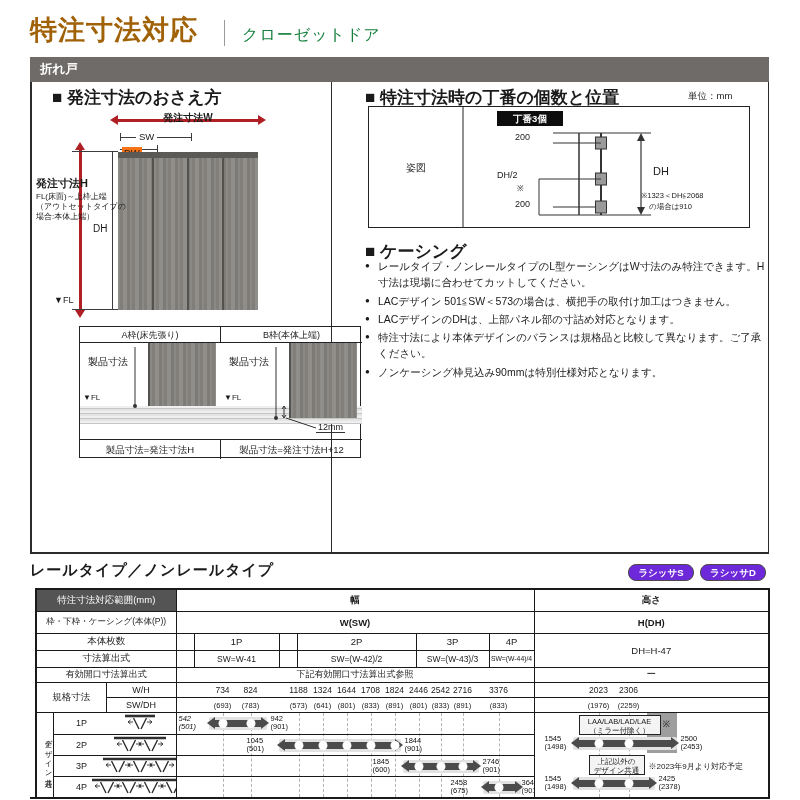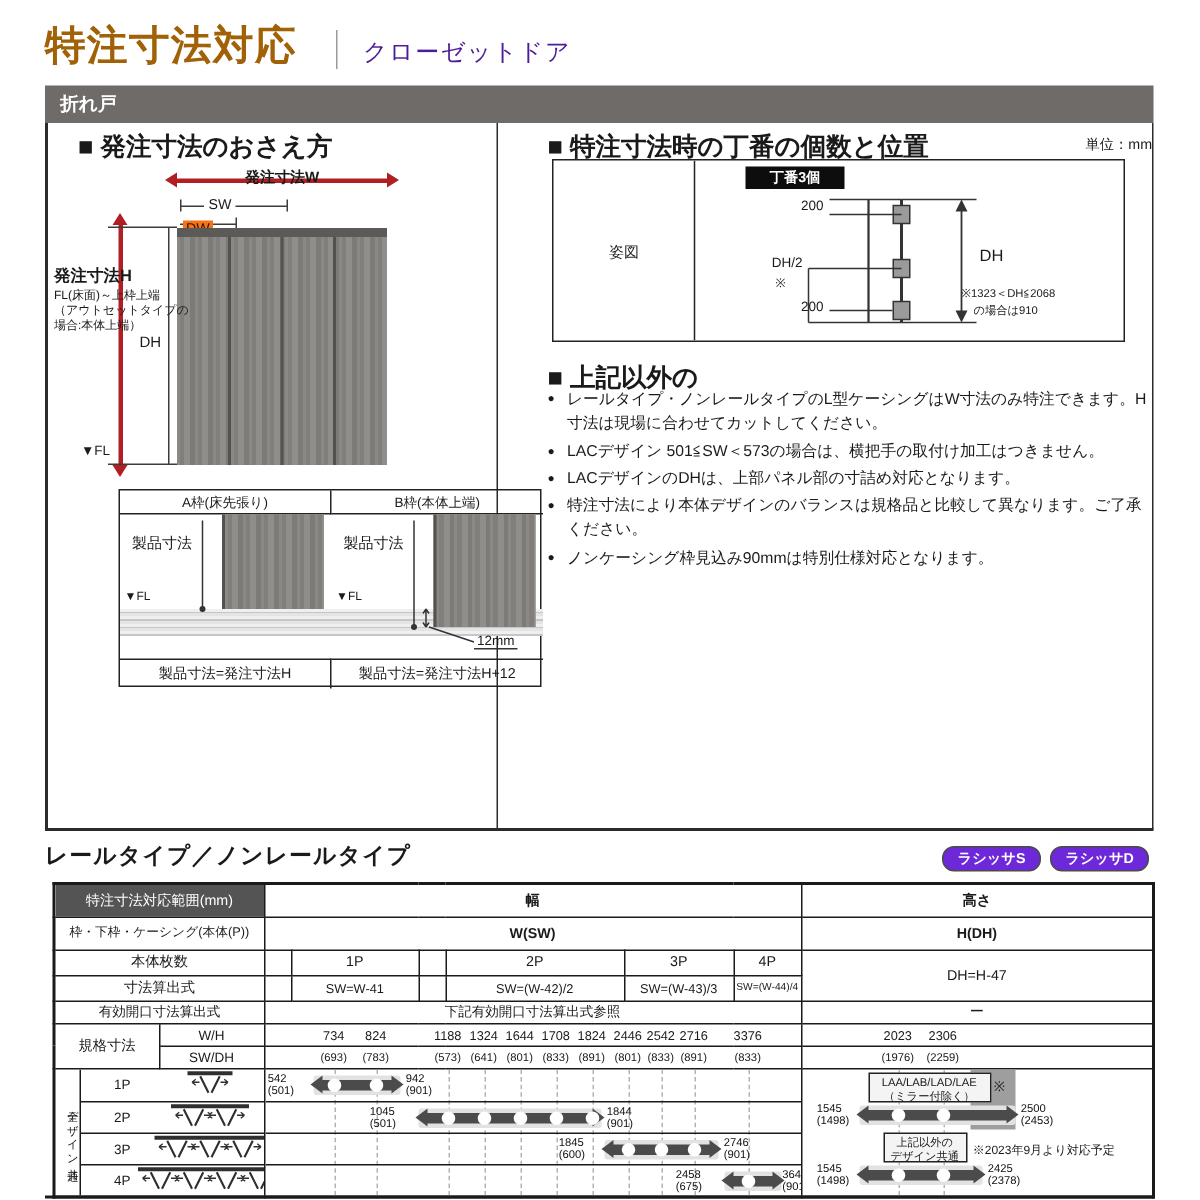--- a/index.html
+++ b/index.html
@@ -3,21 +3,21 @@
 <meta charset="utf-8">
 <style>
   * { margin:0; padding:0; box-sizing:border-box; }
   html,body { width:800px; height:800px; background:#fff; font-family:"Liberation Sans",sans-serif; color:#1a1a1a; }
   .abs { position:absolute; }
   #page { position:relative; width:800px; height:800px; overflow:hidden; background:#fff; }
 
   
   #hdr-title { left:30px; top:12px; font-size:27px; font-weight:bold; letter-spacing:1px; color:#a16207; }
   #hdr-div { left:224px; top:20px; width:1px; height:26px; background:#9a9a9a; }
-  #hdr-sub { left:242px; top:25px; font-size:16px; color:#4c1d95; letter-spacing:1px; }
+  #hdr-sub { left:242px; top:25px; font-size:16px; color:#15803d; letter-spacing:1px; }
   #graybar { left:30px; top:57px; width:739px; height:25px; background:#6e6b69; color:#fff;
              font-size:12.5px; font-weight:bold; line-height:25px; padding-left:10px; }
 
   
   .frameln { background:#2b2b2b; }
 
   .h1 { font-size:17px; font-weight:bold;text-align:center; }
   .ln { position:absolute; background:#3c3c3c; }
 
   
@@ -76,21 +76,21 @@
   .bar::after { content:""; position:absolute; right:-7px; top:-3px;
       border-top:6.5px solid transparent; border-bottom:6.5px solid transparent; border-left:8px solid #4b4b4b; }
   .circ { position:absolute; width:9px; height:9px; border-radius:50%; background:#fff; transform:translateX(-50%); }
   .rlab { position:absolute; font-size:7.5px; line-height:1.15; white-space:nowrap; text-align:left; color:#111; }
   .vstrip { position:absolute; left:0; top:0; bottom:0; width:17px; border-right:1px solid #1a1a1a;
             writing-mode:vertical-rl; font-size:7.5px; text-align:center; letter-spacing:1px; }
   .plab { position:absolute; left:22px; top:50%; transform:translateY(-50%); font-size:9px; }
   .pdiag { position:absolute; left:38px; top:50%; transform:translateY(-50%); }
   .labox { position:absolute; border:1px solid #222; background:#f4f4f4; font-size:7.5px; line-height:1.3;
            text-align:center; padding-top:1px; }
-  .dimsm { font-size:9px; position:absolute; text-align:right; }
+  .dimsm { font-size:9px; position:absolute; }
 </style>
 </head>
 <body>
 
 <div id="page">
 
   <div class="abs" id="hdr-title">特注寸法対応</div>
   <div class="abs" id="hdr-div"></div>
   <div class="abs" id="hdr-sub">クローゼットドア</div>
   <div class="abs" id="graybar">折れ戸</div>
@@ -156,21 +156,21 @@
     <div class="abs" style="left:149px;top:28px;font-size:10px;">製品寸法</div>
     <div class="abs" style="left:3px;top:66px;font-size:8px;">▼FL</div>
     <div class="abs" style="left:144px;top:66px;font-size:8px;">▼FL</div>
     <div class="abs" style="left:236px;top:95px;font-size:9px;border-bottom:1px solid #333;padding:0 2px;">12mm</div>
 
     <div class="abcell" style="left:0;top:112px;width:141px;height:20px;line-height:19px;border-top:1px solid #222;border-right:1px solid #222;font-size:9.5px;">製品寸法=発注寸法H</div>
     <div class="abcell" style="left:141px;top:112px;width:141px;height:20px;line-height:19px;border-top:1px solid #222;font-size:9.5px;">製品寸法=発注寸法H+12</div>
   </div>
 
   <div class="abs h1" style="left:365px;top:86px;">■ 特注寸法時の丁番の個数と位置</div>
-  <div class="abs" style="left:688px;top:90px;width:80px;text-align:right;font-size:9.5px;">単位：mm</div>
+  <div class="abs" style="left:688px;top:90px;width:80px;font-size:9.5px;">単位：mm</div>
 
   <div class="abs" id="hingebox">
     <svg class="abs" width="380" height="120" viewBox="0 0 380 120" style="left:0;top:0;">
       <line x1="94" y1="0" x2="94" y2="120" stroke="#222" stroke-width="1"></line>
       <line x1="210" y1="26" x2="210" y2="108" stroke="#333" stroke-width="1.5"></line>
       <line x1="232" y1="26" x2="232" y2="108" stroke="#333" stroke-width="2"></line>
       <rect x="226.5" y="30" width="11" height="12" fill="#9a9a9a" stroke="#333"></rect>
       <rect x="226.5" y="66" width="11" height="12" fill="#9a9a9a" stroke="#333"></rect>
       <rect x="226.5" y="94" width="11" height="12" fill="#9a9a9a" stroke="#333"></rect>
       <line x1="184" y1="26" x2="232" y2="26" stroke="#333" stroke-width="1"></line>
@@ -191,21 +191,21 @@
     <div class="dimsm" style="left:128px;top:63px;width:38px;">DH/2</div>
     <div class="abs" style="left:148px;top:75px;font-size:8px;">※</div>
     <div class="dimsm" style="left:146px;top:92px;width:34px;">200</div>
     <div class="abs" style="left:284px;top:58px;font-size:11px;">DH</div>
     <div class="abs" style="left:272px;top:84px;width:106px;font-size:7.5px;line-height:1.4;">
       <div>※1323＜DH≦2068</div>
       <div style="padding-left:8px;">の場合は910</div>
     </div>
   </div>
 
-  <div class="abs h1" style="left:365px;top:240px;">■ 上記以外の</div>
+  <div class="abs h1" style="left:365px;top:240px;">■ ケーシング</div>
   <ul id="notes-list">
       <li>レールタイプ・ノンレールタイプのL型ケーシングはW寸法のみ特注できます。H寸法は現場に合わせてカットしてください。</li>
       <li>LACデザイン 501≦SW＜573の場合は、横把手の取付け加工はつきません。</li>
       <li>LACデザインのDHは、上部パネル部の寸詰め対応となります。</li>
       <li>特注寸法により本体デザインのバランスは規格品と比較して異なります。ご了承ください。</li>
       <li>ノンケーシング枠見込み90mmは特別仕様対応となります。</li>
     </ul>
 
   <div class="abs" id="btm-title">レールタイプ／ノンレールタイプ</div>
   <div class="pill" style="left:628px;">ラシッサS</div>
@@ -348,21 +348,21 @@
               <div class="gl" style="left: 218px; position: absolute;"></div>
               <div class="gl" style="left: 242px; position: absolute;"></div>
               <div class="gl" style="left: 264px; position: absolute;"></div>
               <div class="gl" style="left: 286px; position: absolute;"></div>
               <div class="gl" style="left: 322px; position: absolute;"></div>
               <div style="left: 0px; right: 0px; top: 0px; height: 21px; position: absolute;">
                 <div class="band" style="left: 32px; top: 4px; width: 58px; position: absolute;"></div>
                 <div class="bar" style="left: 37px; top: 7px; width: 48px; position: absolute;"></div>
                 <div class="circ" style="left: 46px; top: 6px; position: absolute;"></div>
                 <div class="circ" style="left: 74px; top: 6px; position: absolute;"></div>
-                <div class="rlab" style="left: 2px; top: 2px; position: absolute;">
+                <div class="rlab" style="left: 2px; top: 2px; position: absolute; font-style: italic;">
                   <div>542</div>
                   <div>(501)</div>
                 </div>
                 <div class="rlab" style="left: 94px; top: 2px; position: absolute;">
                   <div>942</div>
                   <div>(901)</div>
                 </div>
               </div>
               <div class="bt" style="left: 0px; right: 0px; top: 21px; height: 21px; position: absolute;">
                 <div class="band" style="left: 102px; top: 4px; width: 122px; position: absolute;"></div>

